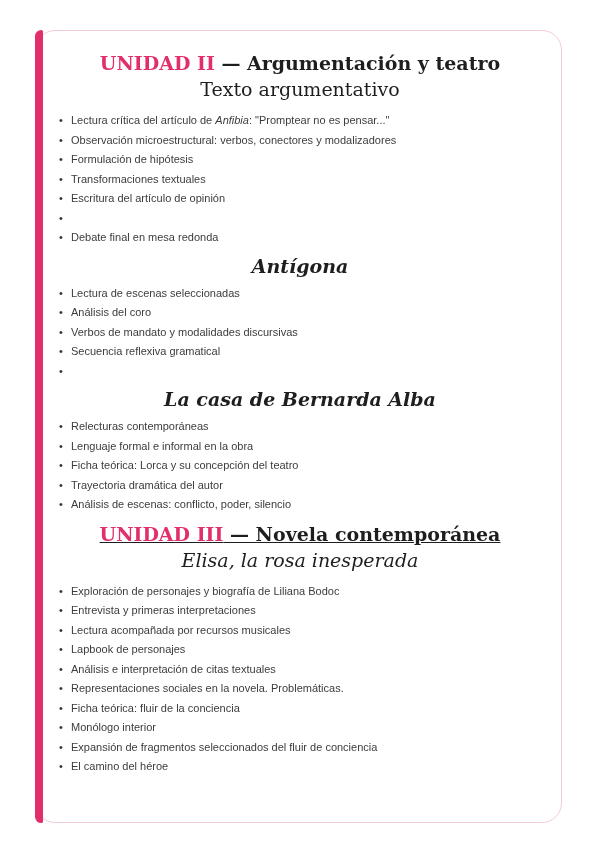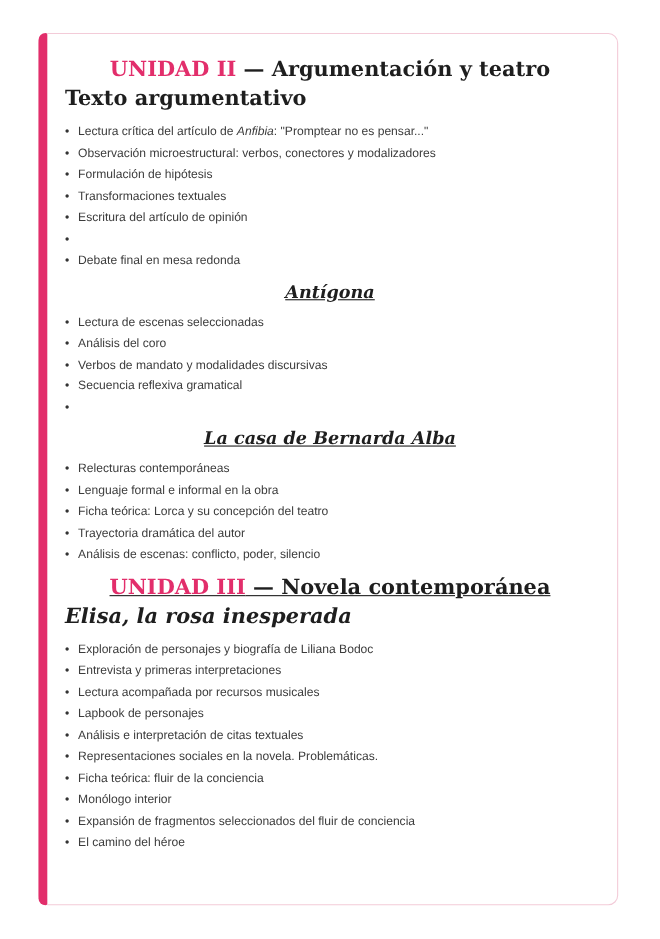--- a/index.html
+++ b/index.html
@@ -16,21 +16,21 @@
   }
   .card {
     position: absolute;
     left: 35px;
     top: 30px;
     width: 527px;
     height: 793px;
     box-sizing: border-box;
     background: #ffffff;
     border: 1px solid #f3cbd8;
-    border-radius: 9px;
+    border-radius: 20px;
     padding: 19px 20px 0 23px;
   }
   .accent-bar {
     position: absolute;
     left: -1px;
     top: -1px;
     bottom: -1px;
     width: 8px;
     background: #e22e6b;
     border-radius: 8px 2px 2px 8px;
@@ -42,39 +42,39 @@
     line-height: 26px;
     text-align: center;
     color: #1e1e1e;
     margin: 0;
   }
   .unit-title .accent {
     color: #e22e6b;
   }
   .subtitle {
     font-family: "DejaVu Serif", "Liberation Serif", serif;
-    font-weight: bold;
+    font-weight: normal;
     font-size: 19px;
     line-height: 26px;
+    text-align: center;
     color: #1e1e1e;
     margin: 0 0 9px 0;
   }
   .subtitle.italic {
     font-style: italic;
   }
   .work-title {
     font-family: "DejaVu Serif", "Liberation Serif", serif;
     font-weight: bold;
     font-style: italic;
-    font-size: 16px;
+    font-size: 19px;
     line-height: 26px;
     text-align: center;
     color: #1e1e1e;
     margin: 5px 0 5px 0;
-    text-decoration: underline;
   }
   .unit3-title {
     margin-top: 6px;
     text-decoration: underline;
   }
   .blist {
     margin: 0;
     padding: 0;
     list-style: none;
   }

